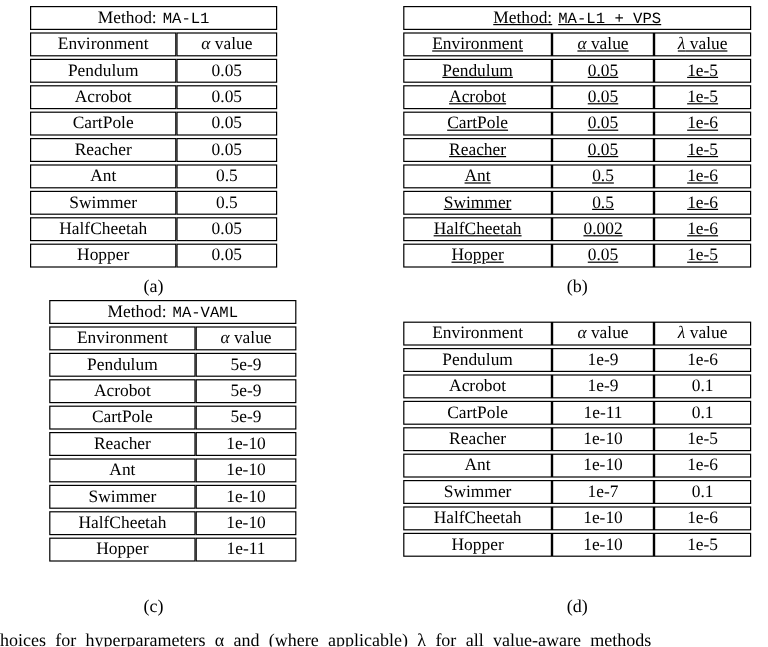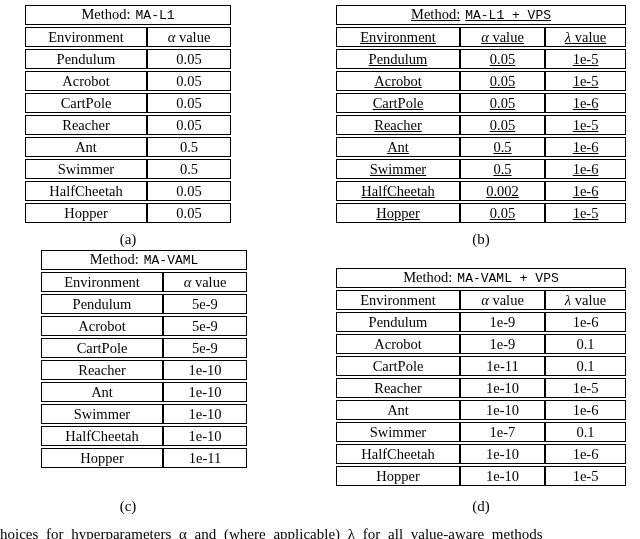--- a/index.html
+++ b/index.html
@@ -237,23 +237,20 @@
 
   <div class="tbl-wrap" style="left:336px; top:266px;">
     <table class="ptable" style="width:290px;">
       <colgroup>
           <col style="width:124px">
           <col style="width:85px">
           <col style="width:81px">
         </colgroup>
       <tbody>
         <tr>
-          <td class="method-cell" colspan="3"><span class="method-prefix">Method:</span><span class="mono">MA-VAML + VPS</span></td>
-        </tr>
-        <tr>
             <th>Environment</th>
             <th><span class="sym">α</span> value</th>
             <th><span class="sym">λ</span> value</th>
           </tr>
       </tbody>
       <tbody>
           <tr>
             <td>Pendulum</td>
             <td>1e-9</td>
             <td>1e-6</td>

